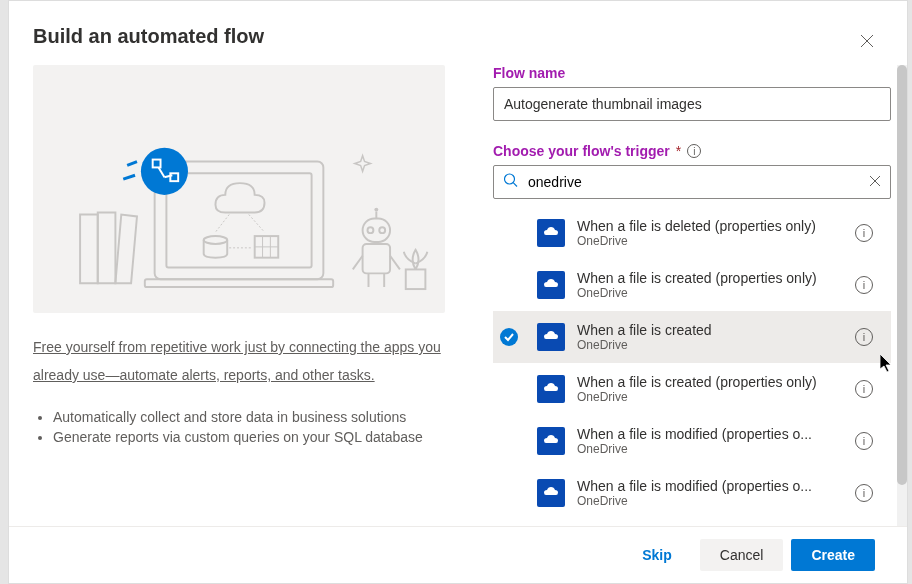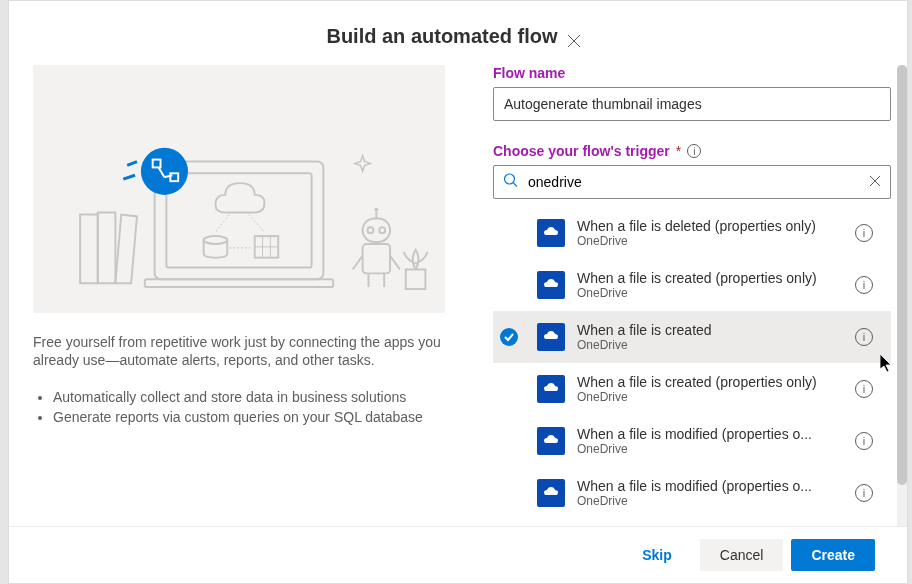--- a/index.html
+++ b/index.html
@@ -1,24 +1,24 @@
 <!DOCTYPE html>
 <html><head>
   <meta charset="utf-8">
   <style>
     * { box-sizing: border-box; margin: 0; padding: 0; }
     body { font-family: "Segoe UI", Arial, sans-serif; font-size: 14px; color: #323130; background: #e5e5e5; width: 912px; height: 584px; overflow: hidden; position: relative; }
     .dialog { position: absolute; top: 0; left: 8px; right: 4px; bottom: 0; background: #fff; display: flex; flex-direction: column; border: 1px solid #ddd; }
-    .header { display: flex; justify-content: center; align-items: flex-start; padding: 24px 24px 8px 24px; }
+    .header { display: flex; justify-content: space-between; align-items: flex-start; padding: 24px 24px 8px 24px; }
     .title { font-size: 20px; font-weight: 600; color: #323130; }
     .close-btn { width: 32px; height: 32px; display: flex; align-items: center; justify-content: center; cursor: pointer; color: #605e5c; font-size: 16px; border: none; background: none; }
     .body { flex: 1; display: flex; overflow: hidden; }
     .left { width: 460px; padding: 0 24px; display: flex; flex-direction: column; }
     .illustration { background: #f3f2f1; height: 248px; border-radius: 2px; position: relative; margin-bottom: 20px; overflow: hidden; }
-    .desc { color: #605e5c; line-height: 18px; margin-bottom: 18px; }
+    .desc { color: #605e5c; line-height: 28px; margin-bottom: 18px; text-decoration: underline; }
     .examples-label { color: #323130; margin-bottom: 6px; }
     .examples { list-style: disc; padding-left: 20px; color: #605e5c; line-height: 20px; }
     .right { flex: 1; padding: 0 16px 0 24px; overflow-y: auto; position: relative; }
     .right-scroll { position: absolute; top: 0; right: 0; bottom: 0; width: 10px; background: #f1f1f1; }
     .right-thumb { position: absolute; top: 0; right: 0; width: 10px; height: 420px; background: #c7c7c7; border-radius: 5px; }
     .field-label { font-weight: 700; font-size: 14px; color: #a21caf; margin-bottom: 6px; display: block; }
     .text-input { width: 100%; padding: 8px 10px; border: 1px solid #8a8886; border-radius: 2px; font-size: 14px; color: #323130; font-family: inherit; margin-bottom: 22px; }
     .trigger-label-row { display: flex; align-items: center; gap: 6px; margin-bottom: 6px; }
     .required { color: #a4262c; }
     .info-icon { width: 14px; height: 14px; border: 1px solid #605e5c; border-radius: 50%; display: inline-flex; align-items: center; justify-content: center; font-size: 10px; color: #605e5c; }

